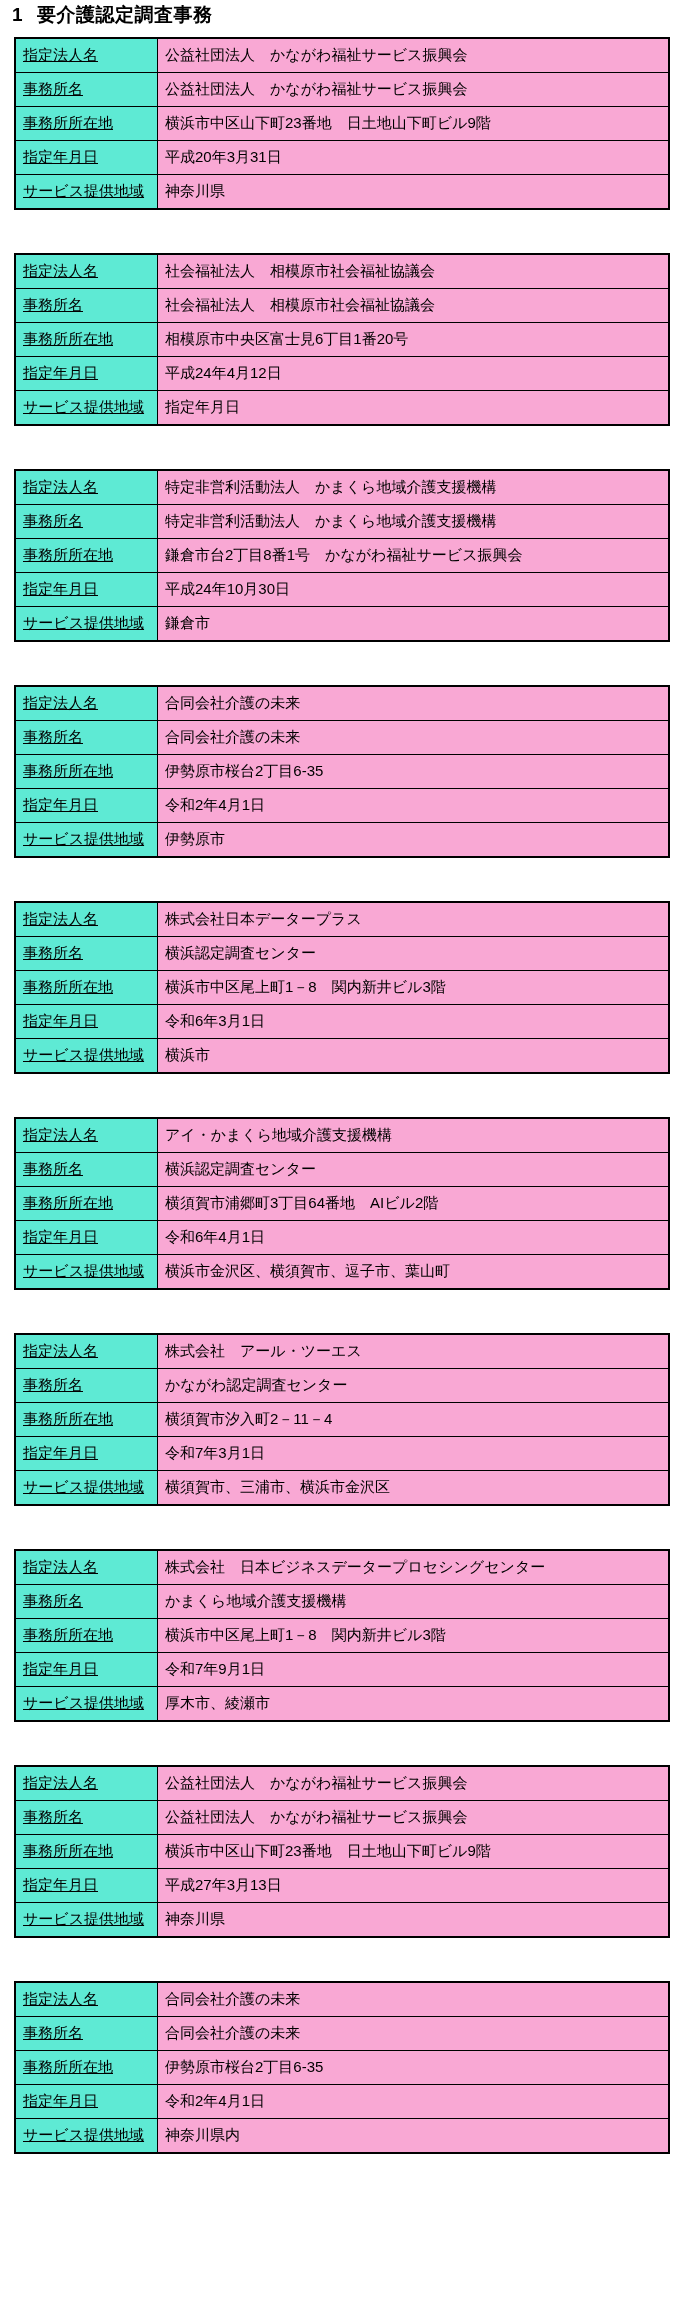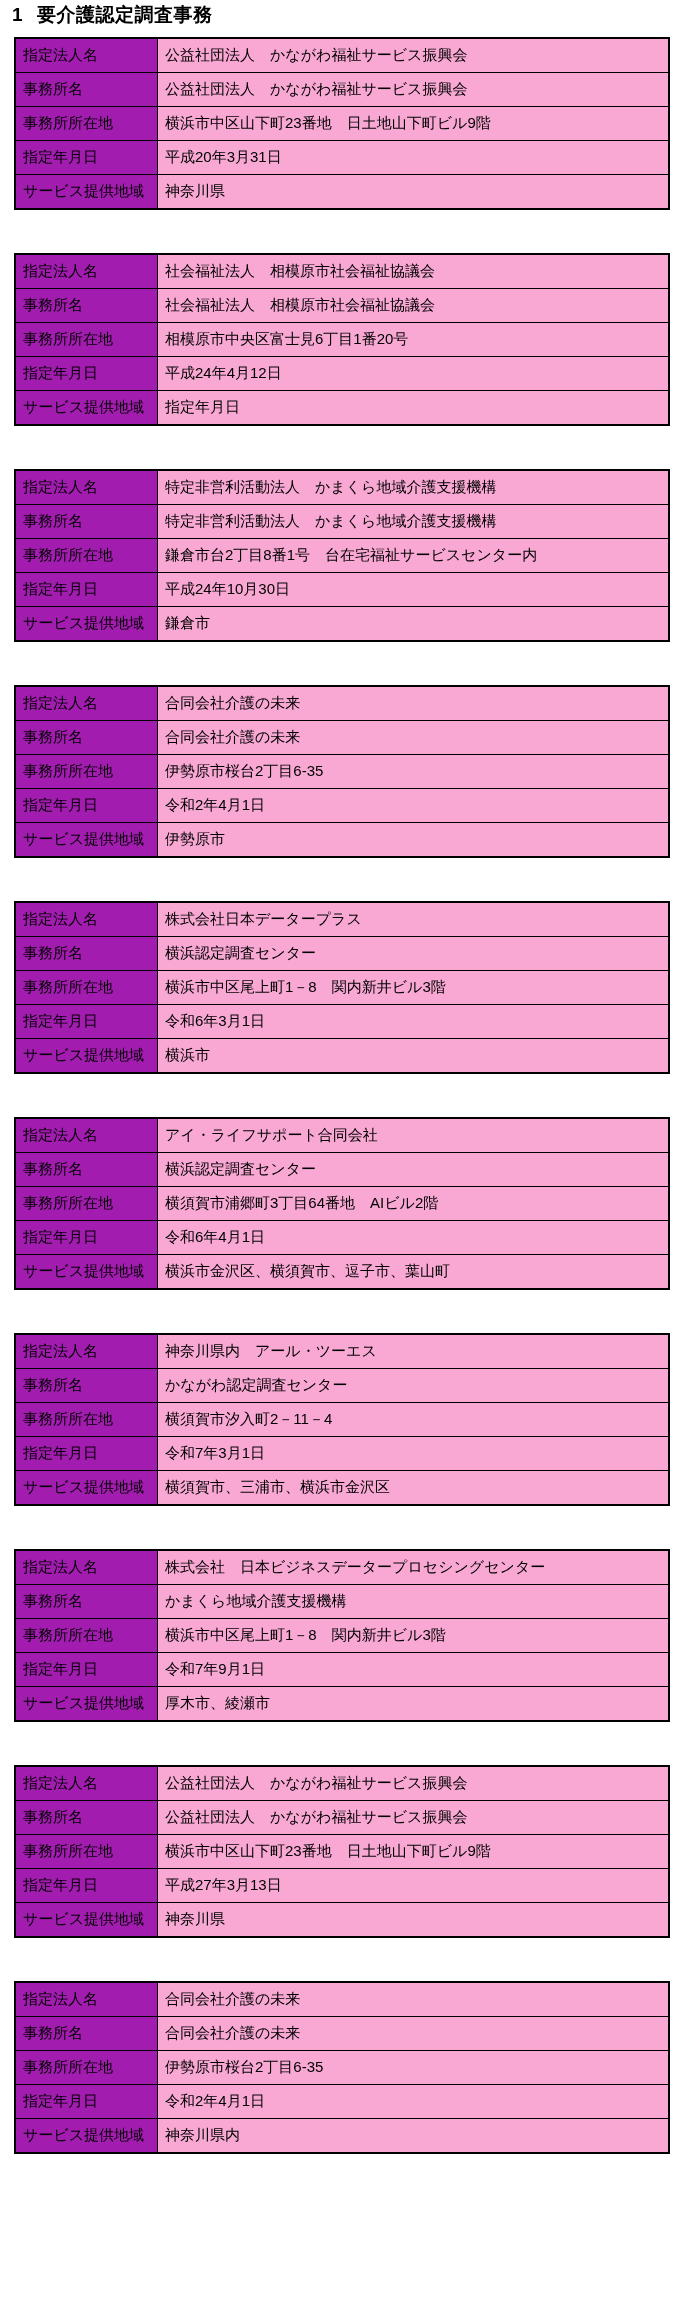--- a/index.html
+++ b/index.html
@@ -36,22 +36,23 @@
     border: 1px solid #000000;
     height: 31px;
     padding: 1px 6px 1px 7px;
     font-size: 15px;
     line-height: 1.25;
     vertical-align: middle;
     overflow: hidden;
   }
   td.label-cell {
     width: 128px;
-    background: #a21caf;
+    background: #5eead4;
     border-right: 3px double #000000;
+    text-decoration: underline;
   }
   td.value-cell {
     background: #f9a8d4;
   }
 </style>
 </head>
 <body>
 
 <div class="page">
   <div id="sections">
@@ -109,21 +110,21 @@
           <tr>
             <td class="label-cell">指定法人名</td>
             <td class="value-cell">特定非営利活動法人　かまくら地域介護支援機構</td>
           </tr>
           <tr>
             <td class="label-cell">事務所名</td>
             <td class="value-cell">特定非営利活動法人　かまくら地域介護支援機構</td>
           </tr>
           <tr>
             <td class="label-cell">事務所所在地</td>
-            <td class="value-cell">鎌倉市台2丁目8番1号　台在宅福祉サービスセンター内</td>
+            <td class="value-cell">鎌倉市台2丁目8番1号　かながわ福祉サービス振興会</td>
           </tr>
           <tr>
             <td class="label-cell">指定年月日</td>
             <td class="value-cell">平成24年10月30日</td>
           </tr>
           <tr>
             <td class="label-cell">サービス提供地域</td>
             <td class="value-cell">鎌倉市</td>
           </tr>
         </tbody>
@@ -173,21 +174,21 @@
           <tr>
             <td class="label-cell">サービス提供地域</td>
             <td class="value-cell">横浜市</td>
           </tr>
         </tbody>
       </table>
       <table class="registry-table">
         <tbody>
           <tr>
             <td class="label-cell">指定法人名</td>
-            <td class="value-cell">アイ・ライフサポート合同会社</td>
+            <td class="value-cell">アイ・かまくら地域介護支援機構</td>
           </tr>
           <tr>
             <td class="label-cell">事務所名</td>
             <td class="value-cell">横浜認定調査センター</td>
           </tr>
           <tr>
             <td class="label-cell">事務所所在地</td>
             <td class="value-cell">横須賀市浦郷町3丁目64番地　AIビル2階</td>
           </tr>
           <tr>
@@ -197,21 +198,21 @@
           <tr>
             <td class="label-cell">サービス提供地域</td>
             <td class="value-cell">横浜市金沢区、横須賀市、逗子市、葉山町</td>
           </tr>
         </tbody>
       </table>
       <table class="registry-table">
         <tbody>
           <tr>
             <td class="label-cell">指定法人名</td>
-            <td class="value-cell">神奈川県内　アール・ツーエス</td>
+            <td class="value-cell">株式会社　アール・ツーエス</td>
           </tr>
           <tr>
             <td class="label-cell">事務所名</td>
             <td class="value-cell">かながわ認定調査センター</td>
           </tr>
           <tr>
             <td class="label-cell">事務所所在地</td>
             <td class="value-cell">横須賀市汐入町2－11－4</td>
           </tr>
           <tr>

